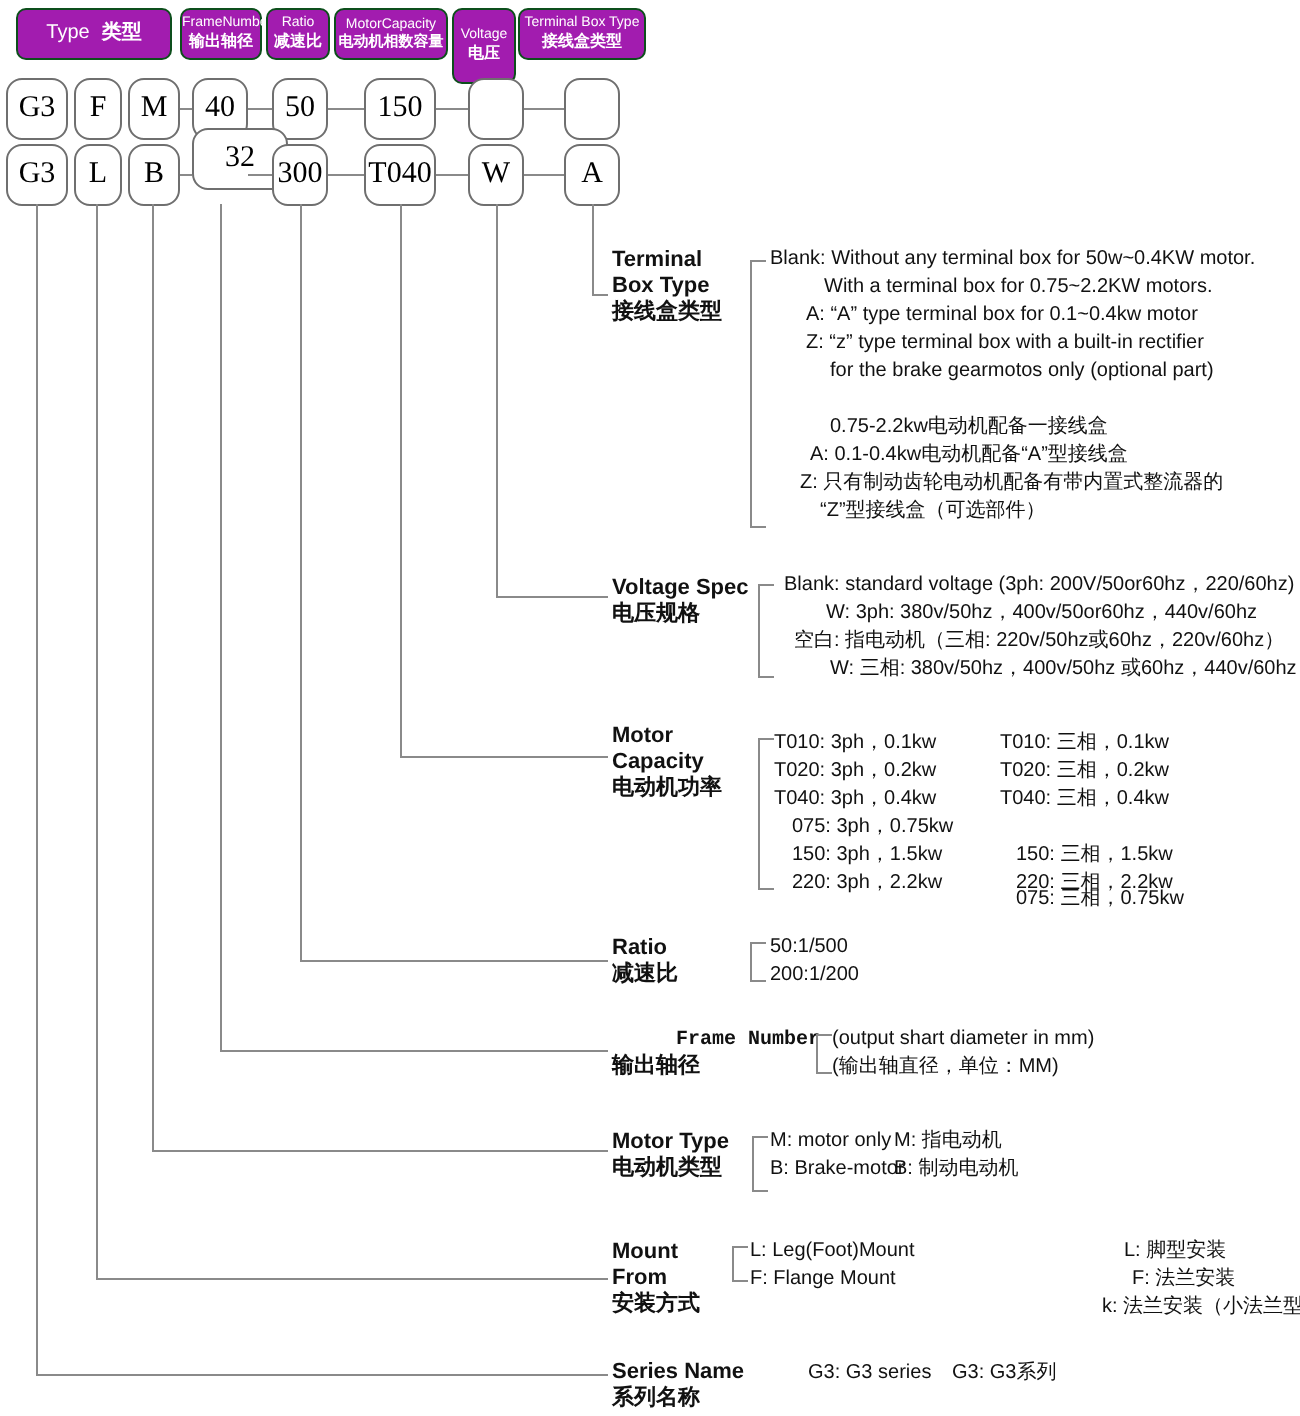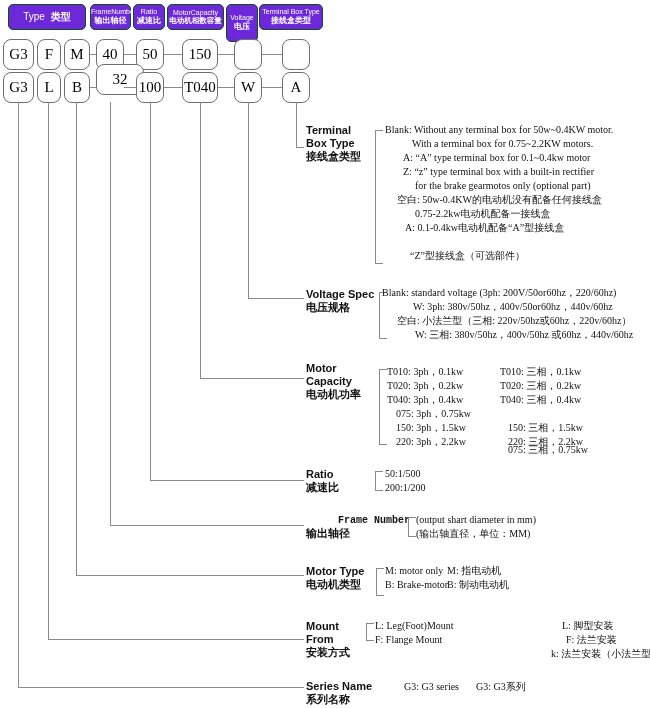--- a/index.html
+++ b/index.html
@@ -1,20 +1,20 @@
 <!DOCTYPE html>
 <html><head>
 <meta charset="utf-8">
 <style>
   html,body{margin:0;padding:0;background:#fff;}
   .page{position:relative;width:650px;height:708px;background:#ffffff;
         font-family:"Liberation Sans",sans-serif;color:#111;overflow:hidden;}
 
   
-  .hdr{position:absolute;background:#6d28d9;border:1px solid #0d4f1c;border-radius:5px;
+  .hdr{position:absolute;background:#a21caf;border:1px solid #0d4f1c;border-radius:5px;
        color:#fff;text-align:center;box-sizing:border-box;display:flex;flex-direction:column;
        justify-content:center;line-height:1.15;}
   .hdr .en{font-size:7px;white-space:nowrap;}
   .hdr .zh{font-size:8px;white-space:nowrap;font-weight:bold;}
   .hdr.single{flex-direction:row;align-items:center;justify-content:center;gap:6px;}
   .hdr.single .en,.hdr.single .zh{font-size:10px;}
 
   
   .cbox{position:absolute;height:31px;border:1.4px solid #6f6f6f;border-radius:8px;background:#fff;
         box-sizing:border-box;display:flex;align-items:center;justify-content:center;
@@ -25,21 +25,21 @@
   .elbow{position:absolute;border-left:1.3px solid #8a8a8a;border-bottom:1.3px solid #8a8a8a;}
   .bracket{position:absolute;width:7px;border-left:1.3px solid #8a8a8a;
            border-top:1.3px solid #8a8a8a;border-bottom:1.3px solid #8a8a8a;}
 
   
   .lbl{position:absolute;left:306px;font-size:11px;font-weight:bold;line-height:13px;white-space:nowrap;}
   .lbl div{white-space:nowrap;}
   .lbl .mono{font-family:"Liberation Mono",monospace;font-size:10px;letter-spacing:0px;padding-left:32px;}
 
   
-  .txt{position:absolute;font-size:10px;line-height:12px;white-space:nowrap;color:#111;font-family:Liberation Serif, serif;}
+  .txt{position:absolute;font-size:10px;line-height:12px;white-space:nowrap;color:#111;}
 </style>
 </head>
 <body>
 
 <div class="page">
 
   <div class="hdr single" style="left:8px;top:4px;width:78px;height:26px;">
     <span class="en">Type</span>
     <span class="zh">类型</span>
   </div>
@@ -76,21 +76,21 @@
   <div class="dash" style="left:90px;top:54px;width:6px;"></div>
   <div class="dash" style="left:124px;top:54px;width:12px;"></div>
   <div class="dash" style="left:164px;top:54px;width:18px;"></div>
   <div class="dash" style="left:218px;top:54px;width:16px;"></div>
   <div class="dash" style="left:262px;top:54px;width:20px;"></div>
 
   <div class="cbox" style="left:3px;top:72px;width:31px;">G3</div>
   <div class="cbox" style="left:37px;top:72px;width:24px;">L</div>
   <div class="cbox" style="left:64px;top:72px;width:26px;">B</div>
   <div class="cbox" style="left:96px;top:64px;width:48px;">32</div>
-  <div class="cbox" style="left:136px;top:72px;width:28px;">100</div>
+  <div class="cbox" style="left:136px;top:72px;width:28px;">300</div>
   <div class="cbox" style="left:182px;top:72px;width:36px;">T040</div>
   <div class="cbox" style="left:234px;top:72px;width:28px;">W</div>
   <div class="cbox" style="left:282px;top:72px;width:28px;">A</div>
 
   <div class="dash" style="left:90px;top:87px;width:6px;"></div>
   <div class="dash" style="left:124px;top:87px;width:12px;"></div>
   <div class="dash" style="left:164px;top:87px;width:18px;"></div>
   <div class="dash" style="left:218px;top:87px;width:16px;"></div>
   <div class="dash" style="left:262px;top:87px;width:20px;"></div>
 
@@ -107,33 +107,33 @@
     <div>Terminal</div>
     <div>Box Type</div>
     <div>接线盒类型</div>
   </div>
   <div class="bracket" style="left:375px;top:130px;height:132px;"></div>
   <div class="txt" style="left:385px;top:124px;">Blank: Without any terminal box for 50w~0.4KW motor.</div>
   <div class="txt" style="left:412px;top:138px;text-align:right;">With a terminal box for 0.75~2.2KW motors.</div>
   <div class="txt" style="left:403px;top:152px;">A: “A” type  terminal box for 0.1~0.4kw motor</div>
   <div class="txt" style="left:403px;top:166px;">Z: “z” type terminal box with a built-in rectifier</div>
   <div class="txt" style="left:415px;top:180px;">for the brake gearmotos only (optional part)</div>
-  <div class="txt" style="left:397px;top:194px;">空白: 50w-0.4KW的电动机没有配备任何接线盒</div>
   <div class="txt" style="left:415px;top:208px;">0.75-2.2kw电动机配备一接线盒</div>
   <div class="txt" style="left:405px;top:222px;">A: 0.1-0.4kw电动机配备“A”型接线盒</div>
+  <div class="txt" style="left:400px;top:236px;">Z: 只有制动齿轮电动机配备有带内置式整流器的</div>
   <div class="txt" style="left:410px;top:250px;">“Z”型接线盒（可选部件）</div>
 
   <div class="lbl" style="top:288px;">
     <div>Voltage Spec</div>
     <div>电压规格</div>
   </div>
   <div class="bracket" style="left:379px;top:292px;height:45px;"></div>
-  <div class="txt" style="left:362px;top:287px;padding-left:20px;">Blank: standard voltage (3ph: 200V/50or60hz，220/60hz)</div>
+  <div class="txt" style="left:372px;top:287px;padding-left:20px;">Blank: standard voltage (3ph: 200V/50or60hz，220/60hz)</div>
   <div class="txt" style="left:413px;top:301px;">W: 3ph: 380v/50hz，400v/50or60hz，440v/60hz</div>
-  <div class="txt" style="left:397px;top:315px;">空白: 小法兰型（三相: 220v/50hz或60hz，220v/60hz）</div>
+  <div class="txt" style="left:397px;top:315px;">空白: 指电动机（三相: 220v/50hz或60hz，220v/60hz）</div>
   <div class="txt" style="left:415px;top:329px;">W: 三相: 380v/50hz，400v/50hz 或60hz，440v/60hz</div>
 
   <div class="lbl" style="top:362px;">
     <div>Motor</div>
     <div>Capacity</div>
     <div>电动机功率</div>
   </div>
   <div class="bracket" style="left:379px;top:369px;height:74px;"></div>
   <div class="txt" style="left:387px;top:366px;">T010: 3ph，0.1kw</div>
   <div class="txt" style="left:500px;top:366px;">T010: 三相，0.1kw</div>

